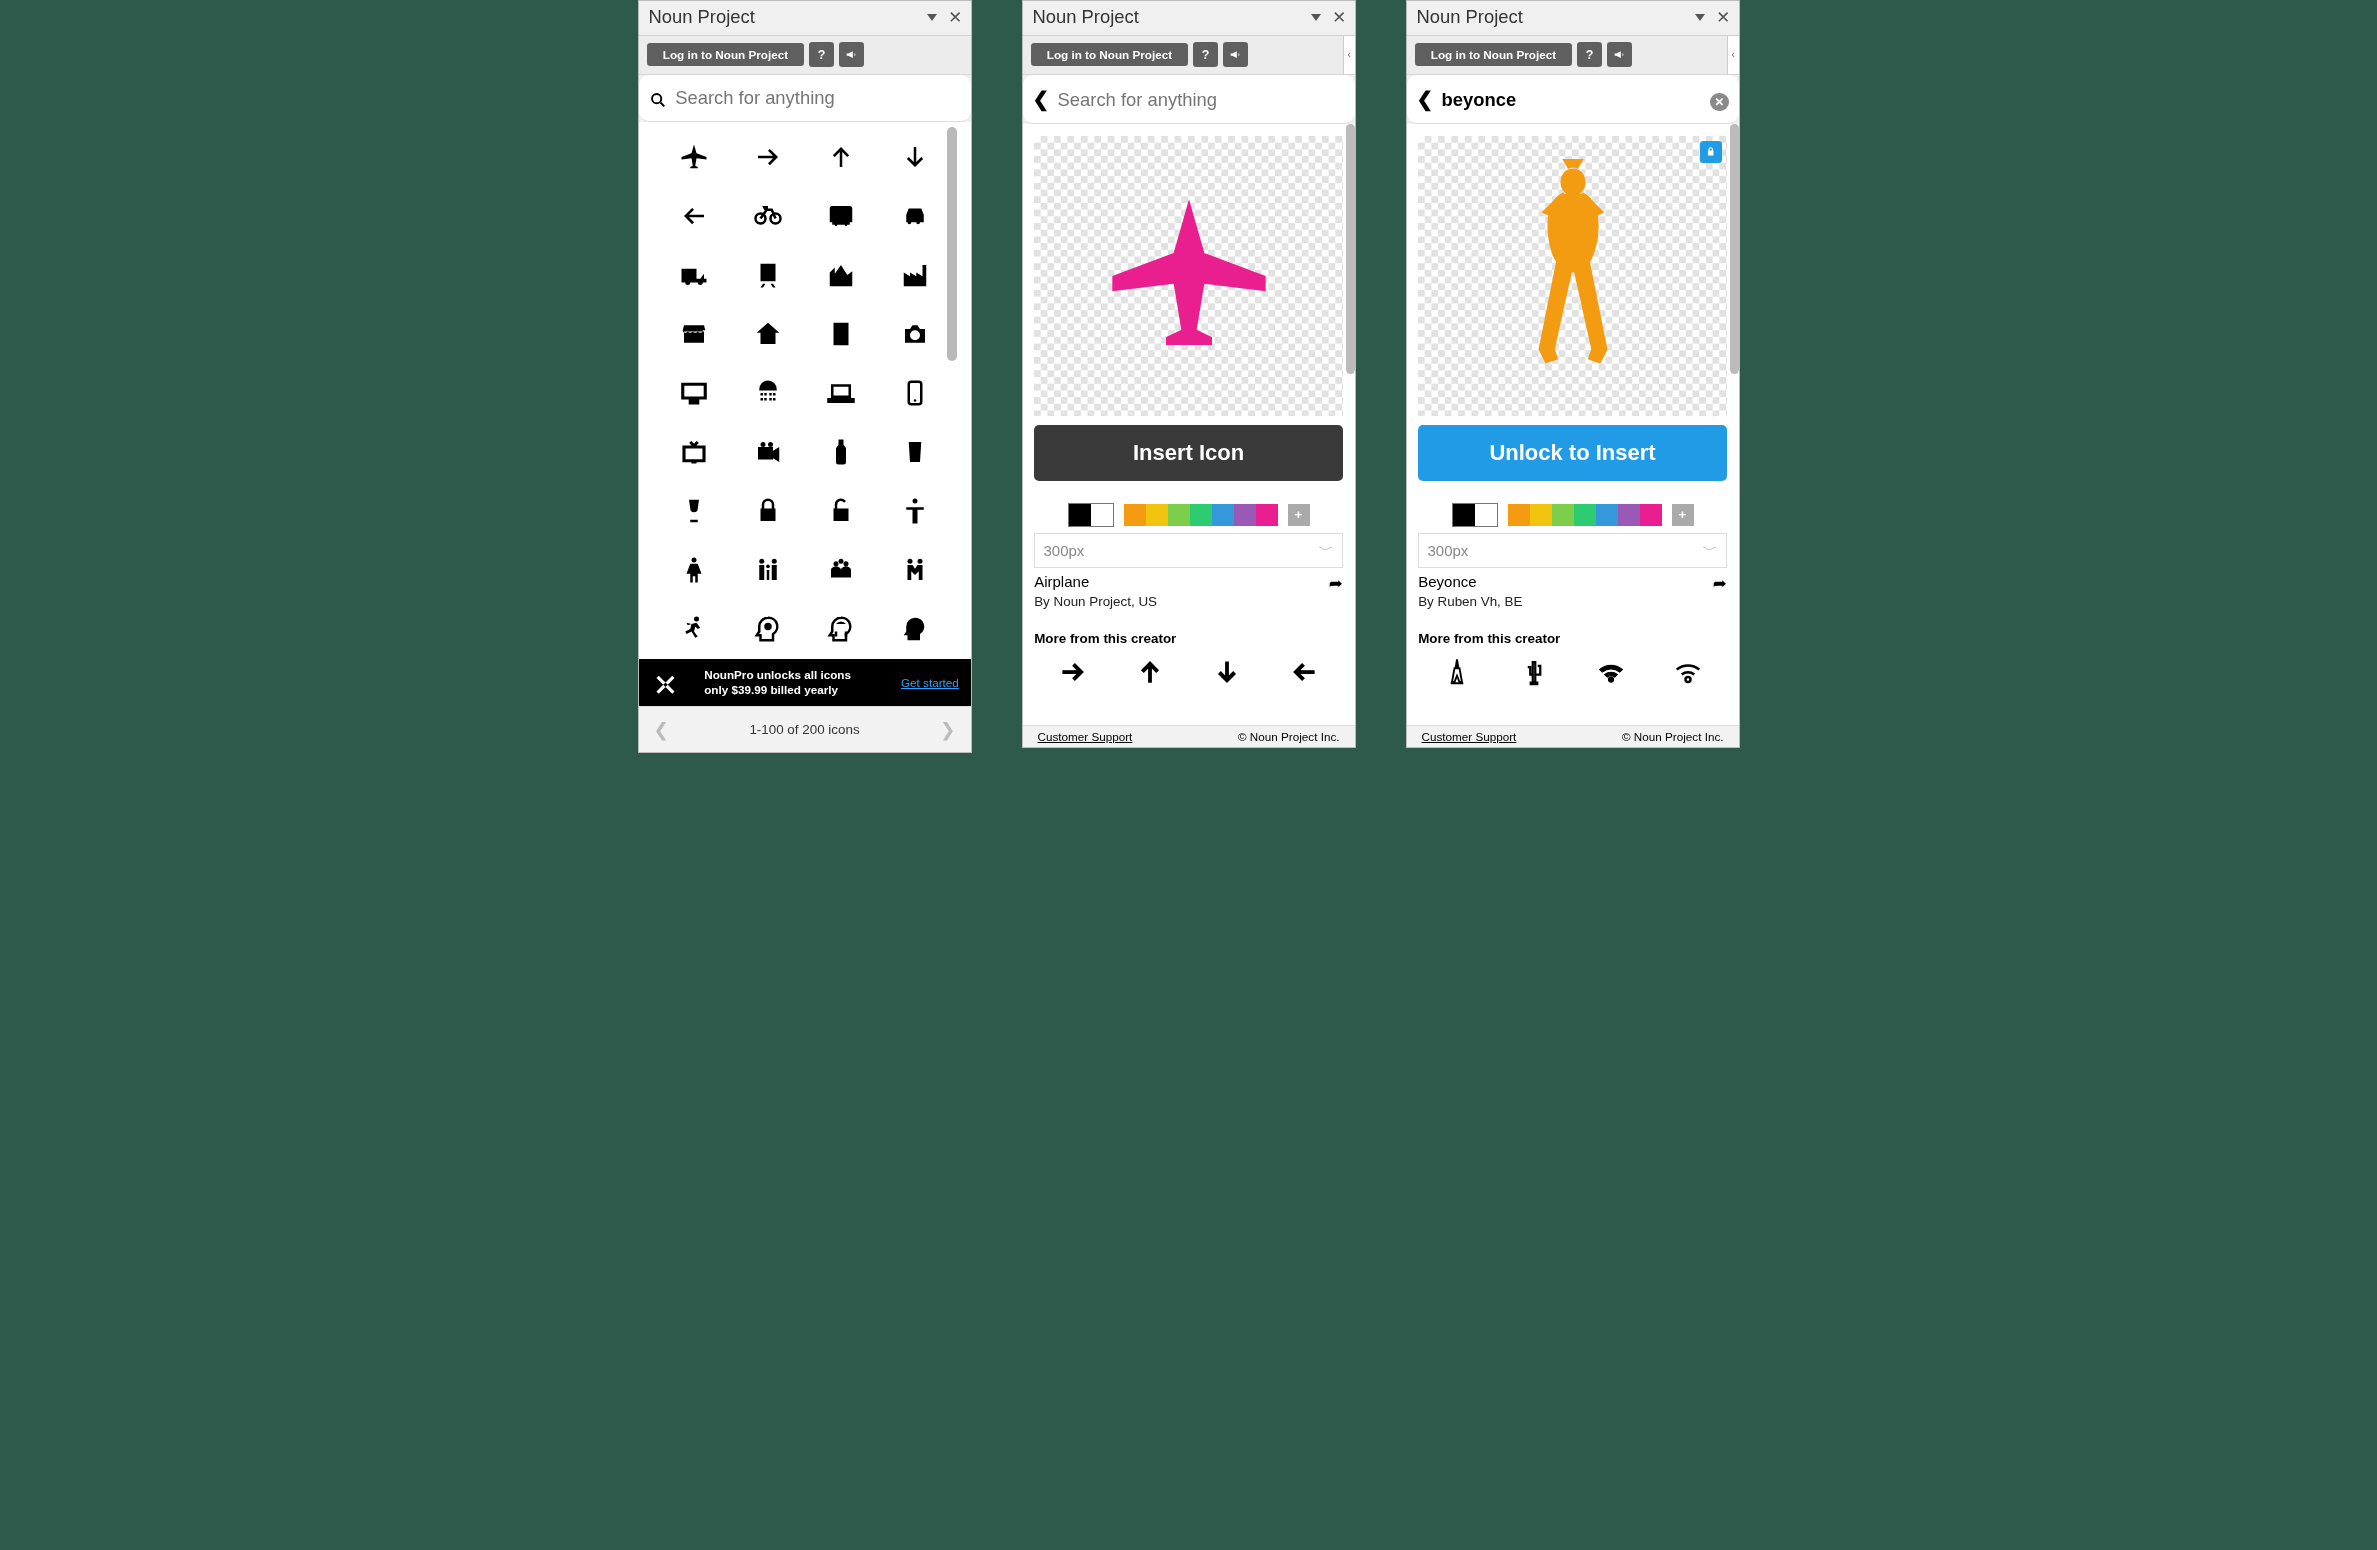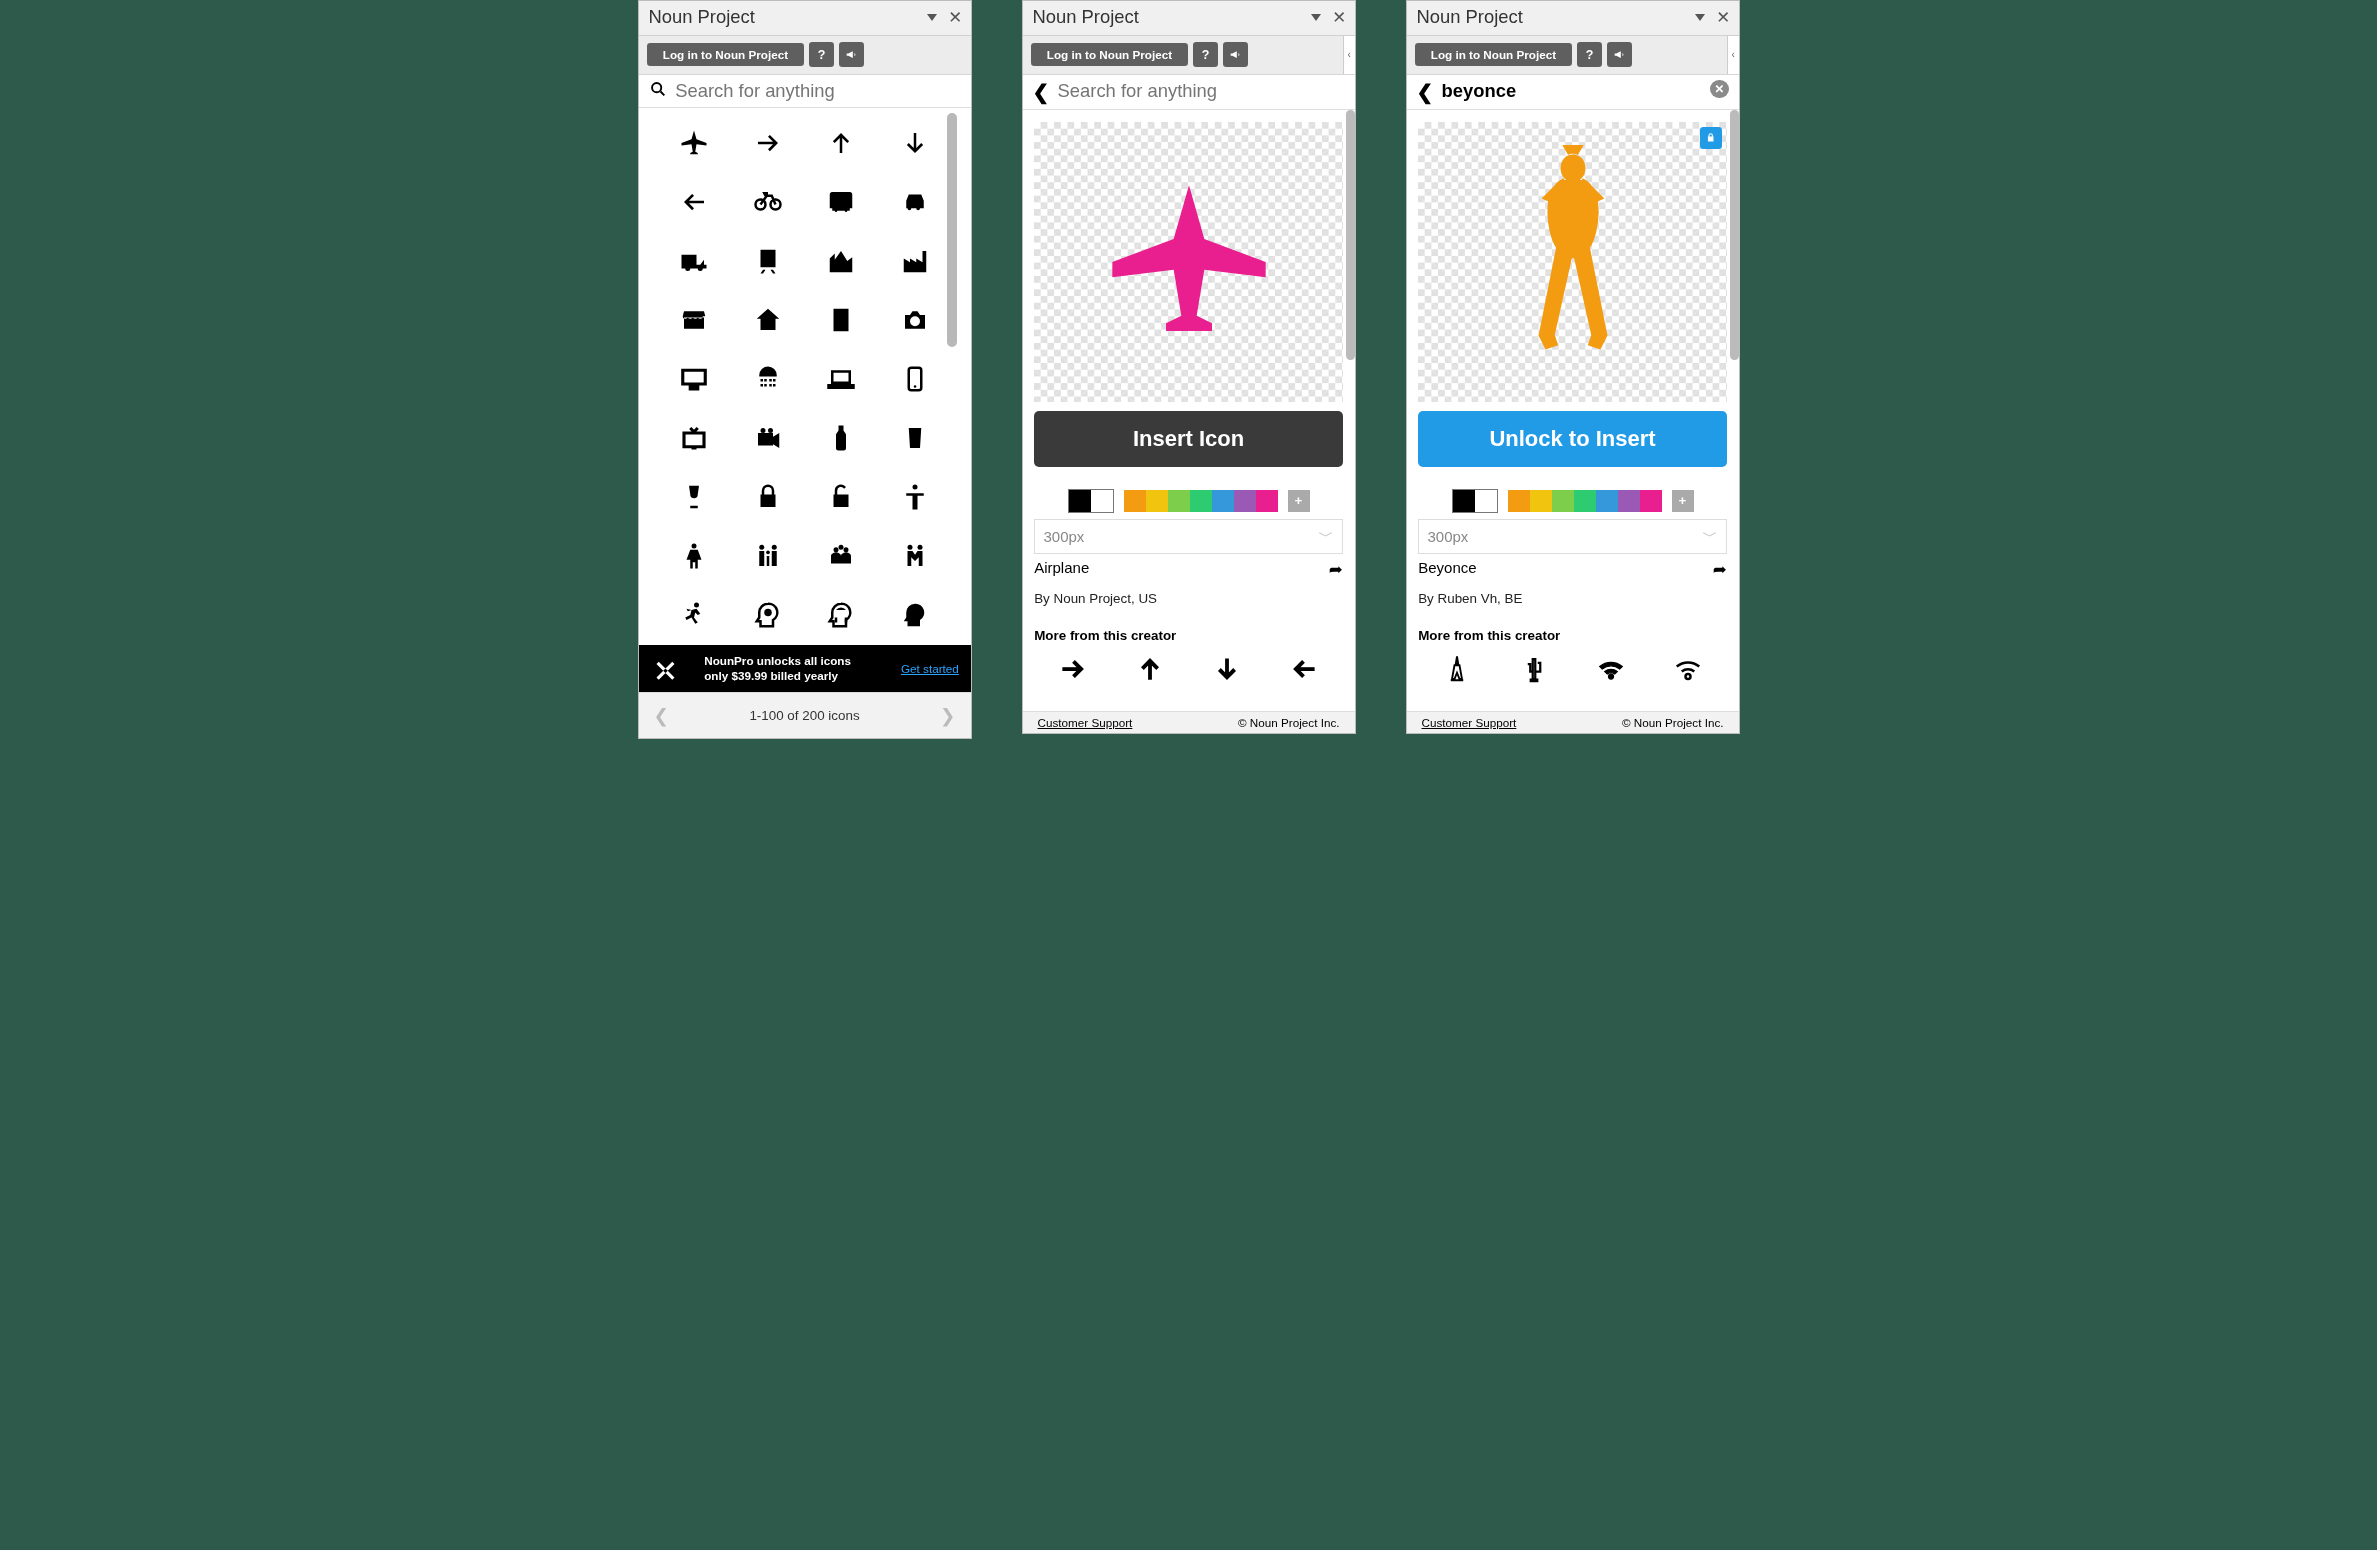--- a/index.html
+++ b/index.html
@@ -83,24 +83,25 @@
     border-left:0.8px solid #ccc;
     display:flex;
     align-items:center;
     justify-content:center;
     font-size:10px;
     color:#666;
     cursor:pointer;
   }
   .searchbar {
     display:flex;
-    align-items:flex-start;
-    padding:5px 10px;
+    align-items:flex-end;
+    padding:12px 10px;
     background:#fff;
     border-bottom:0.8px solid #ddd;
+    border-radius:10px;
   }
   .search-icn {
     width:18.4px; height:18.4px;
     margin-right:8.3px;
     display:flex;
     align-items:center;
     justify-content:center;
     color:#222;
   }
   .back-chev {
@@ -279,21 +280,21 @@
     align-items:center;
     cursor:pointer;
   }
   .meta-row {
     display:flex;
     justify-content:space-between;
     align-items:flex-start;
     margin-top:5px;
   }
   .meta-title { font-size:15px; color:#000; }
-  .meta-by { font-size:13.4px; color:#222; margin-top:15px; }
+  .meta-by { font-size:13.4px; color:#222; margin-top:4px; }
   .share-icn { font-size:16.7px; cursor:pointer; }
   .more-label { font-size:13.4px; font-weight:700; margin-top:22px; }
   .more-row {
     display:flex;
     justify-content:space-around;
     margin-top:10px;
   }
   .more-row .mc { width:33px; height:33px; display:flex;align-items:center;justify-content:center; cursor:pointer;}
   .more-row .mc svg { width:30px; height:30px; fill:#000; stroke:#000;}
   .detail-footer {

